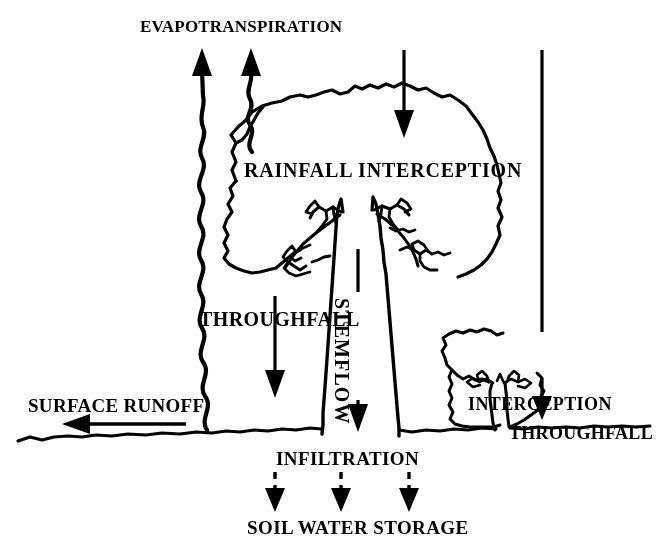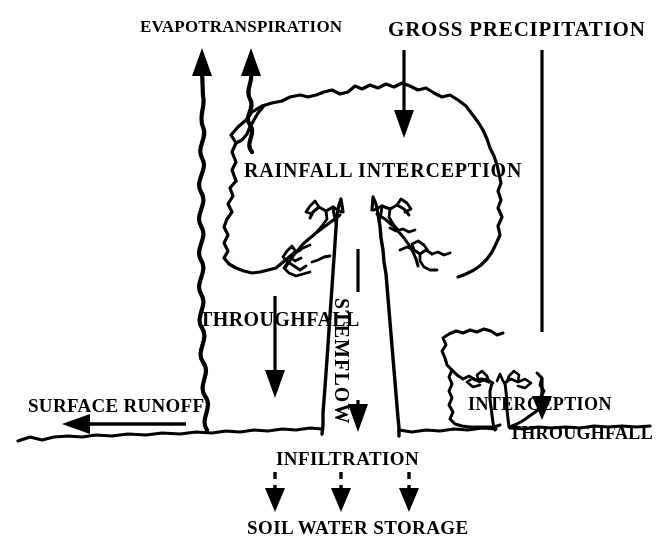--- a/index.html
+++ b/index.html
@@ -295,21 +295,20 @@
       <path fill="#000" stroke="none" d="M 341 512 L 331 488 L 351 488 Z"></path>
     </g>
     <g>
       <line x1="409" y1="472" x2="409" y2="496" stroke="#000" stroke-width="3.4" stroke-dasharray="7 6"></line>
       <path fill="#000" stroke="none" d="M 409 512 L 399 488 L 419 488 Z"></path>
     </g>
   </svg>
 
   <div class="lbl lbl-evapotranspiration">EVAPOTRANSPIRATION</div>
 
-  <div class="lbl lbl-gross-precipitation">GROSS  PRECIPITATION</div>
 
   <div class="lbl lbl-rainfall-interception-main">RAINFALL  INTERCEPTION</div>
 
   <div class="lbl lbl-throughfall-main">THROUGHFALL</div>
 
   <div class="lbl lbl-stemflow">STEMFLOW</div>
 
   <div class="lbl lbl-surface-runoff">SURFACE RUNOFF</div>
 
 

